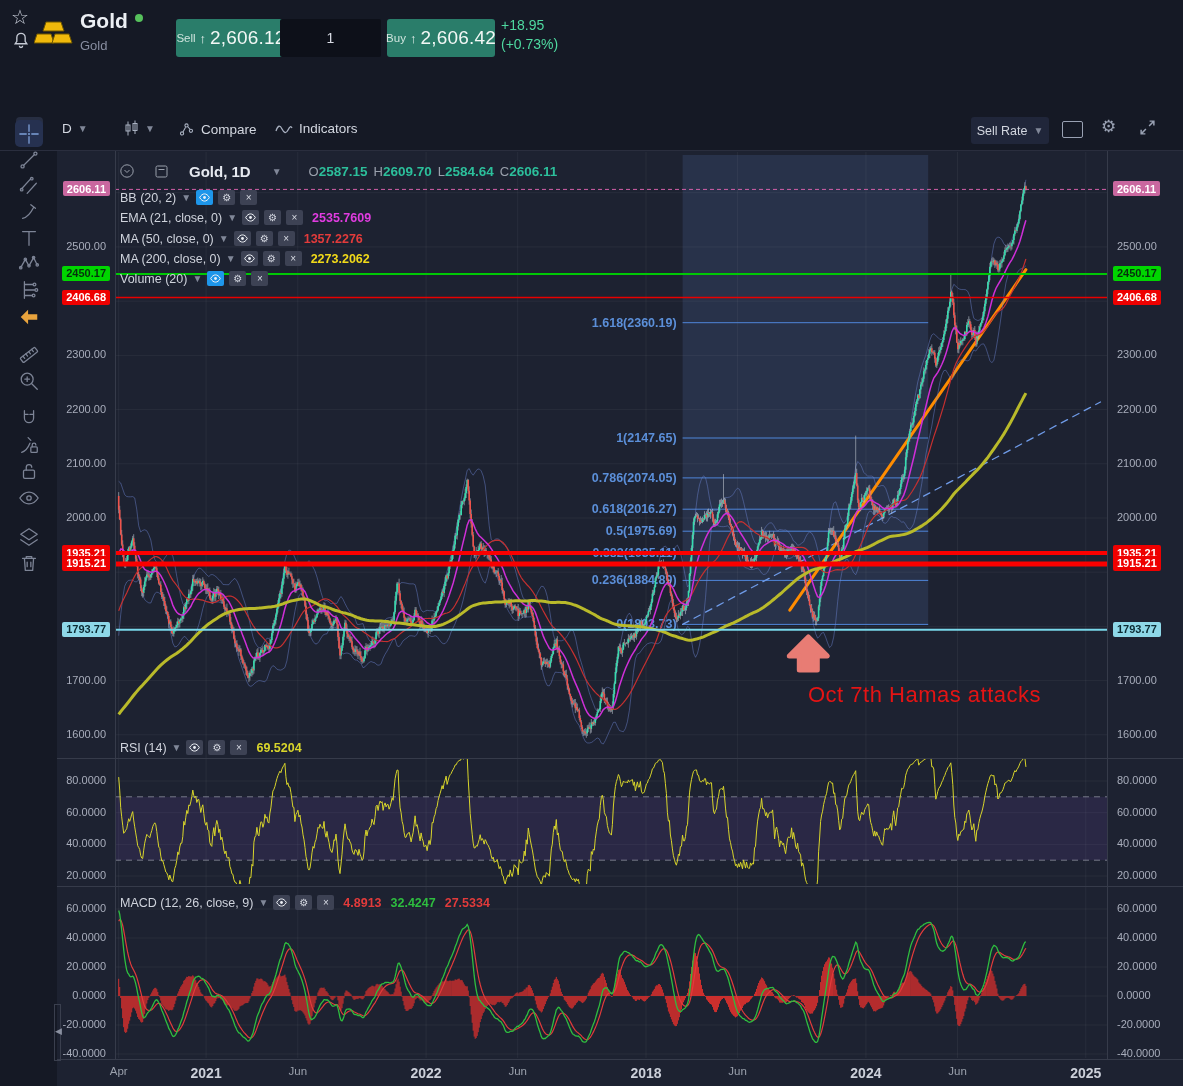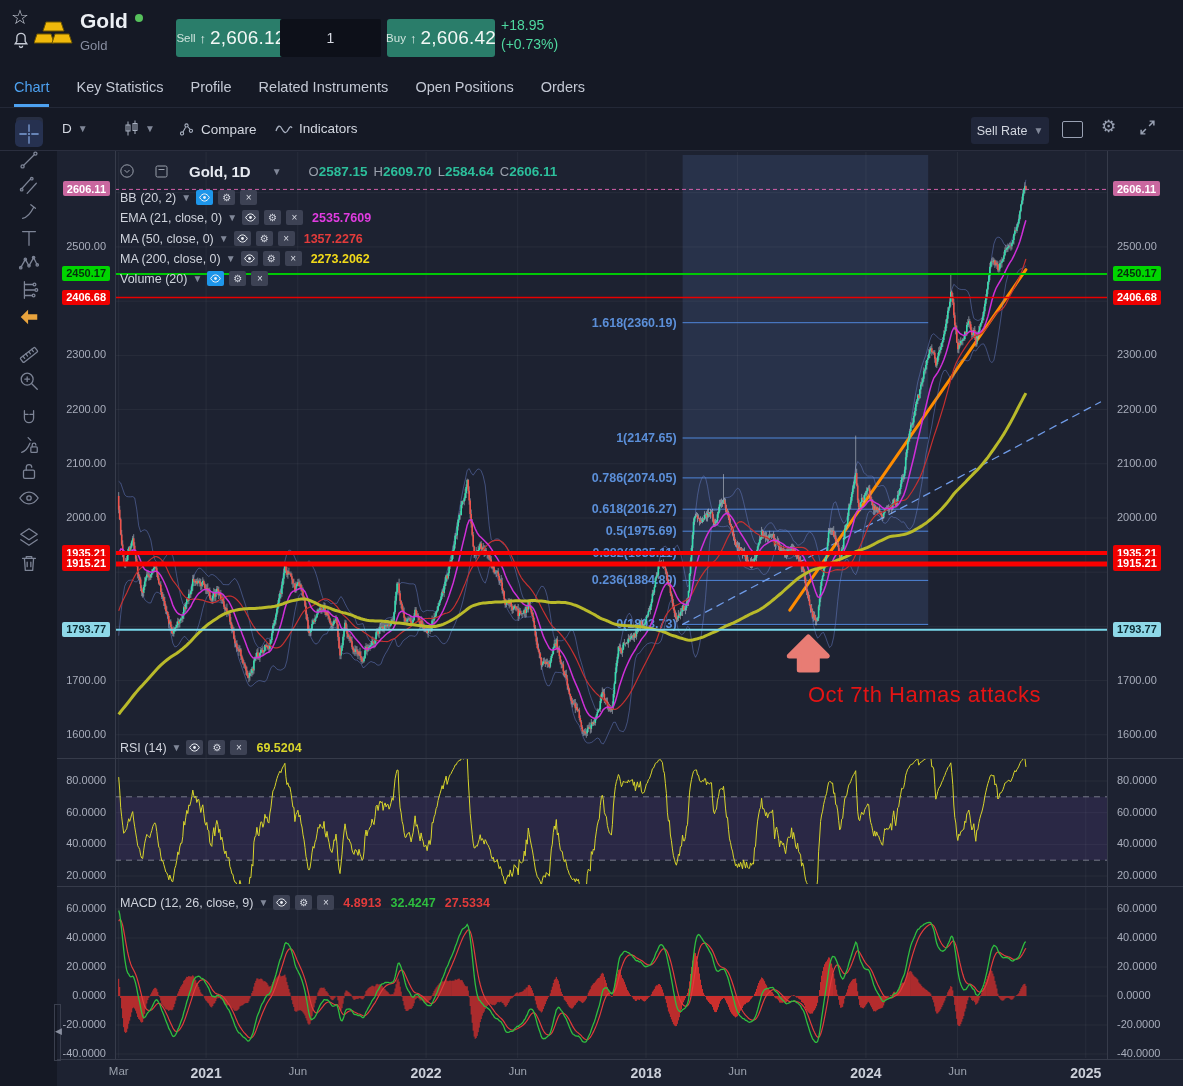--- a/index.html
+++ b/index.html
@@ -96,28 +96,20 @@
   <div class="abs trade-btn" style="left:387px;width:108px;">
     <span class="sm">Buy</span>
     <span class="ar">↑</span>
     <span class="px">2,606.42</span>
   </div>
   <div class="abs" id="chg" style="color: rgb(78, 217, 160);">
     <div>+18.95</div>
     <div>(+0.73%)</div>
   </div>
 
-  <div class="abs" id="tabbar">
-      <div class="tab active">Chart</div>
-      <div class="tab">Key Statistics</div>
-      <div class="tab">Profile</div>
-      <div class="tab">Related Instruments</div>
-      <div class="tab">Open Positions</div>
-      <div class="tab">Orders</div>
-    </div>
 
   <div class="abs" id="toolbar">
     <div class="tb" id="tb-cross">
       <svg width="17" height="17" viewBox="0 0 18 18" fill="none" stroke="#93a1bd" stroke-width="1.4">
         <path d="M9 1v5M9 12v5M1 9h5M12 9h5"></path>
           <circle cx="9" cy="9" r="1" fill="#93a1bd" stroke="none"></circle>
       </svg>
     </div>
     <div class="tb" style="left:62px;top:12px;">
       <span>D</span>
@@ -442,21 +434,21 @@
       <div class="axlab" style="top: 867px; left: 9px;">-20.0000</div>
       <div class="axlab" style="top: 896px; left: 9px;">-40.0000</div>
       <div class="badge" style="top: 30.4278px; background: rgb(201, 103, 159); color: rgb(255, 255, 255); left: 5px;">2606.11</div>
       <div class="badge" style="top: 114.963px; background: rgb(0, 214, 0); color: rgb(6, 48, 13); left: 5px;">2450.17</div>
       <div class="badge" style="top: 138.539px; background: rgb(238, 0, 0); color: rgb(255, 255, 255); left: 5px;">2406.68</div>
       <div class="badge" style="top: 394.123px; background: rgb(238, 0, 0); color: rgb(255, 255, 255); left: 5px;">1935.21</div>
       <div class="badge" style="top: 404.965px; background: rgb(238, 0, 0); color: rgb(255, 255, 255); left: 5px;">1915.21</div>
       <div class="badge" style="top: 470.797px; background: rgb(142, 216, 232); color: rgb(11, 43, 51); left: 5px;">1793.77</div>
     </div>
   <div class="abs" id="xAxis" style="left:0;top:1060px;width:1183px;height:26px;">
-      <div class="xlab" style="left: 98.7152px; top: 5px;">Mar</div>
+      <div class="xlab" style="left: 98.7152px; top: 5px;">Apr</div>
       <div class="xlab year" style="left: 186.135px; top: 5px;">2021</div>
       <div class="xlab" style="left: 277.77px; top: 5px;">Jun</div>
       <div class="xlab year" style="left: 406.059px; top: 5px;">2022</div>
       <div class="xlab" style="left: 497.694px; top: 5px;">Jun</div>
       <div class="xlab year" style="left: 625.983px; top: 5px;">2018</div>
       <div class="xlab" style="left: 717.618px; top: 5px;">Jun</div>
       <div class="xlab year" style="left: 845.907px; top: 5px;">2024</div>
       <div class="xlab" style="left: 937.542px; top: 5px;">Jun</div>
       <div class="xlab year" style="left: 1065.83px; top: 5px;">2025</div>
     </div>

